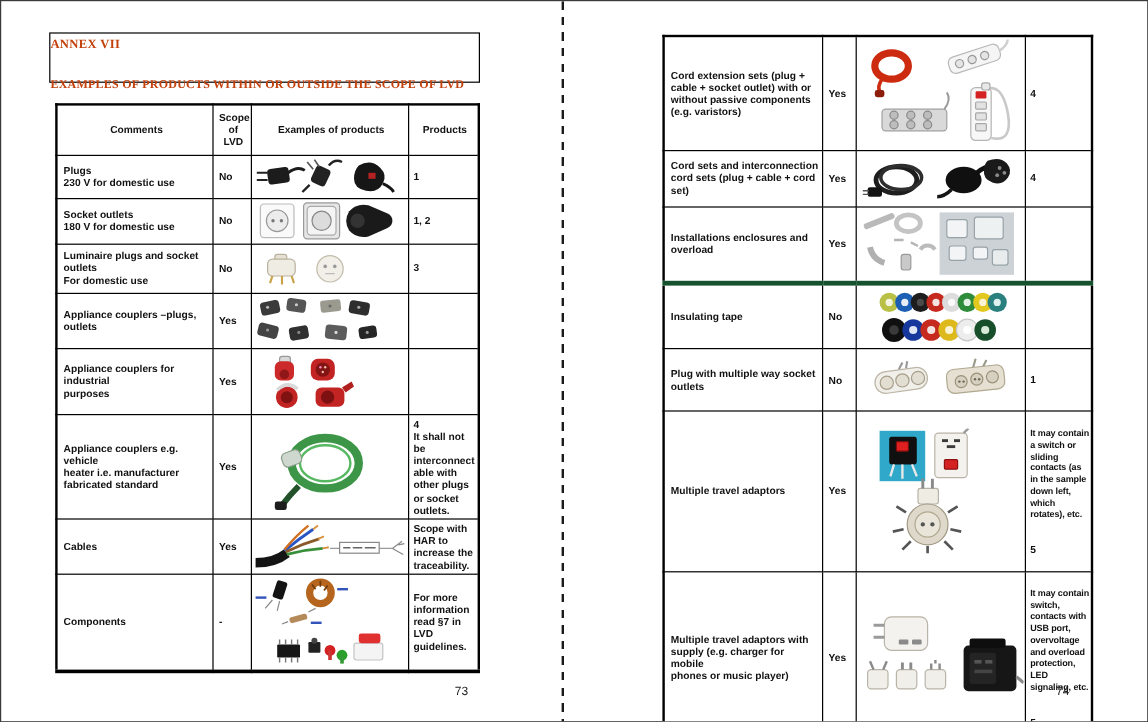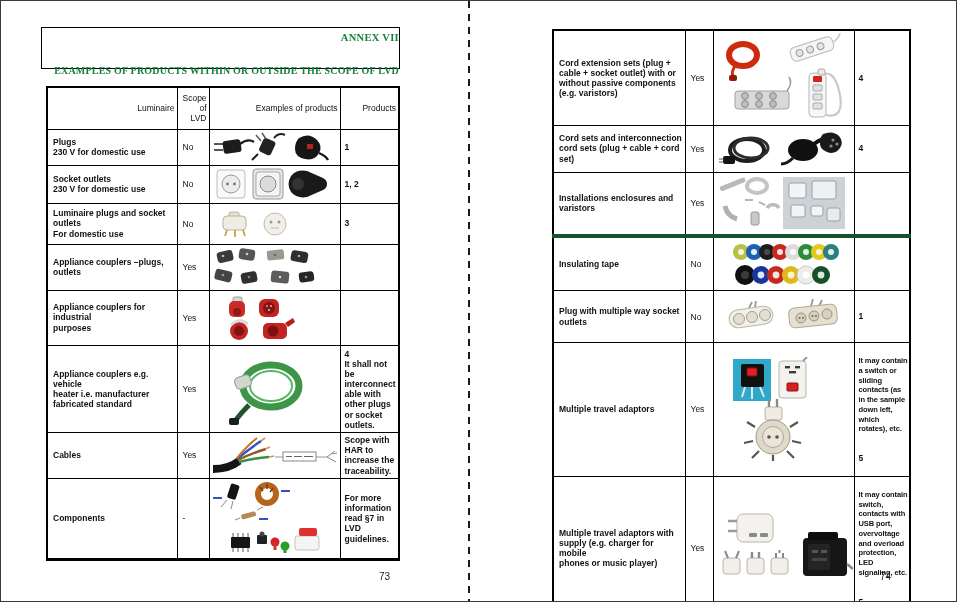--- a/index.html
+++ b/index.html
@@ -6,32 +6,32 @@
   body{
     width:957px;height:602px;position:relative;background:#fff;
     font-family:"Liberation Sans",sans-serif;color:#111;
     border:1px solid #3a3a3a;box-sizing:border-box;overflow:hidden;
   }
   
   .divider{position:absolute;left:467px;top:0;width:2px;height:602px;
     background:repeating-linear-gradient(to bottom,#1a1a1a 0 7px,transparent 7px 13px);}
   
   .titlebox{position:absolute;left:40px;top:26px;width:357px;height:40px;
-    border:1px solid #000;text-align:right;
-    font-family:"Liberation Serif",serif;font-weight:bold;color:#15803d;}
+    border:1px solid #000;text-align:left;
+    font-family:"Liberation Serif",serif;font-weight:bold;color:#c2410c;}
   .titlebox .t1{font-size:10.5px;margin-top:4px;letter-spacing:.3px}
   .titlebox .t2{font-size:10px;margin-top:22px;letter-spacing:.2px}
   table{border-collapse:collapse;table-layout:fixed;position:absolute;background:#fff}
   #tbl-left{left:45px;top:85px;width:352px;border:2px solid #000;border-bottom:3px solid #000}
   #tbl-right{left:551px;top:28px;width:357px;border:2px solid #000}
   td,th{border:1px solid #000;overflow:hidden;box-sizing:border-box}
-  th{font-size:8.5px;text-align:right;font-weight:normal;vertical-align:middle;padding:2px 2px 2px 5px}
+  th{font-size:8.5px;text-align:center;font-weight:bold;vertical-align:middle;padding:2px 2px 2px 5px}
   td.prod{font-size:8.5px;font-weight:bold;vertical-align:middle;padding:2px 2px 2px 5px;
     white-space:pre-line;line-height:1.18}
-  td.scope{font-size:8.5px;font-weight:normal;vertical-align:middle;padding-left:5px}
+  td.scope{font-size:8.5px;font-weight:bold;vertical-align:middle;padding-left:5px}
   td.ex{text-align:center;vertical-align:middle;padding:1px}
   td.cmt{font-size:8.5px;font-weight:bold;vertical-align:middle;padding:2px 1px 2px 4px;
     white-space:pre-line;line-height:1.2;overflow-wrap:break-word}
   td.cmt.va-top{vertical-align:top;padding-top:3px}
   .cmt-reg{font-weight:bold;font-size:7.5px;line-height:1.3;letter-spacing:-.1px}
   .cmt-note{font-weight:bold;font-size:8.5px;margin-top:9px}
   tr.thick-top td{border-top:4px solid #14532d}
   .pagenum{position:absolute;font-size:10px;color:#1a1a1a}
   #pn-left{left:378px;top:570px}
   #pn-right{left:879px;top:570px}
@@ -47,21 +47,21 @@
 
 <table id="tbl-left">
   <colgroup>
       <col style="width:130px">
       <col style="width:32px">
       <col style="width:131px">
       <col style="width:59px">
     </colgroup>
   <tbody>
       <tr style="height:42px">
-    <th>Luminaire</th>
+    <th>Comments</th>
     <th>Scope of LVD</th>
     <th>Examples of products</th>
     <th>Products</th>
   </tr>
 
   <tr style="height:36px">
     <td class="prod">Plugs
 230 V for domestic use</td>
     <td class="scope">No</td>
     <td class="ex">
@@ -75,21 +75,21 @@
         <path d="M88 6 q10 -6 18 2 q6 6 2 13 q-4 8 -14 6 q-10 -2 -10 -10 q0 -7 4 -11z" fill="#161616"></path>
         <rect x="96" y="12" width="6" height="5" fill="#b22222"></rect>
         <path d="M108 21 q7 3 9 7" stroke="#161616" stroke-width="2.4" fill="none"></path>
       </svg>
     </td>
     <td class="cmt">1</td>
   </tr>
 
   <tr style="height:38px">
     <td class="prod">Socket outlets
-230 V for domestic use</td>
+180 V for domestic use</td>
     <td class="scope">No</td>
     <td class="ex">
       <svg width="128" height="34" viewBox="0 0 128 34">
         <rect x="6" y="3" width="28" height="28" rx="3" fill="#fafafa" stroke="#bbb"></rect>
         <circle cx="20" cy="17" r="9" fill="#ececec" stroke="#999"></circle>
         <circle cx="16.5" cy="17" r="1.4" fill="#777"></circle>
             <circle cx="23.5" cy="17" r="1.4" fill="#777"></circle>
         <rect x="42" y="2" width="30" height="30" rx="3" fill="#e6e6e6" stroke="#999"></rect>
         <rect x="45" y="5" width="24" height="24" rx="3" fill="#f4f4f4" stroke="#aaa"></rect>
         <circle cx="57" cy="17" r="8" fill="#dcdcdc" stroke="#888"></circle>
@@ -309,21 +309,21 @@
             <circle cx="122" cy="16" r="1.6" fill="#8a8a8a"></circle>
             <circle cx="116" cy="18" r="1.6" fill="#8a8a8a"></circle>
         <path d="M78 30 q-6 6 -12 6" stroke="#161616" stroke-width="3" fill="none"></path>
       </svg>
     </td>
     <td class="cmt">4</td>
   </tr>
 
   <tr style="height:64px">
     <td class="prod">Installations enclosures and
-varistors</td>
+overload</td>
     <td class="scope">Yes</td>
     <td class="ex">
       <svg width="138" height="58" viewBox="0 0 138 58">
         <rect x="4" y="8" width="27" height="5" rx="2" fill="#b9b9b9" transform="rotate(-22 17 10)"></rect>
         <ellipse cx="42" cy="12" rx="10" ry="7" fill="none" stroke="#c4c4c4" stroke-width="4"></ellipse>
         <path d="M10 32 q2 10 12 13" stroke="#b0b0b0" stroke-width="5" fill="none"></path>
         <rect x="36" y="38" width="8" height="13" rx="2" fill="#c9c9c9" stroke="#9a9a9a"></rect>
         <path d="M52 34 a7 7 0 0 1 12 0" stroke="#bbb" stroke-width="3.4" fill="none"></path>
         <path d="M30 26 h8 M44 28 l6 3" stroke="#b5b5b5" stroke-width="2"></path>
         <rect x="68" y="3" width="62" height="52" fill="#ccd2d6"></rect>

